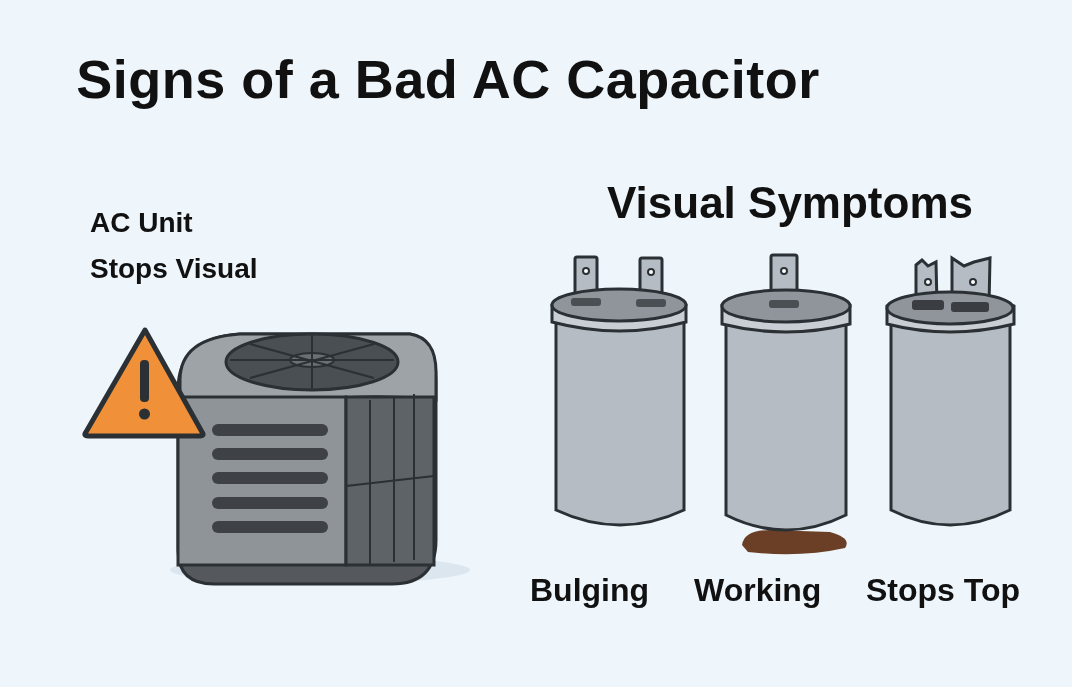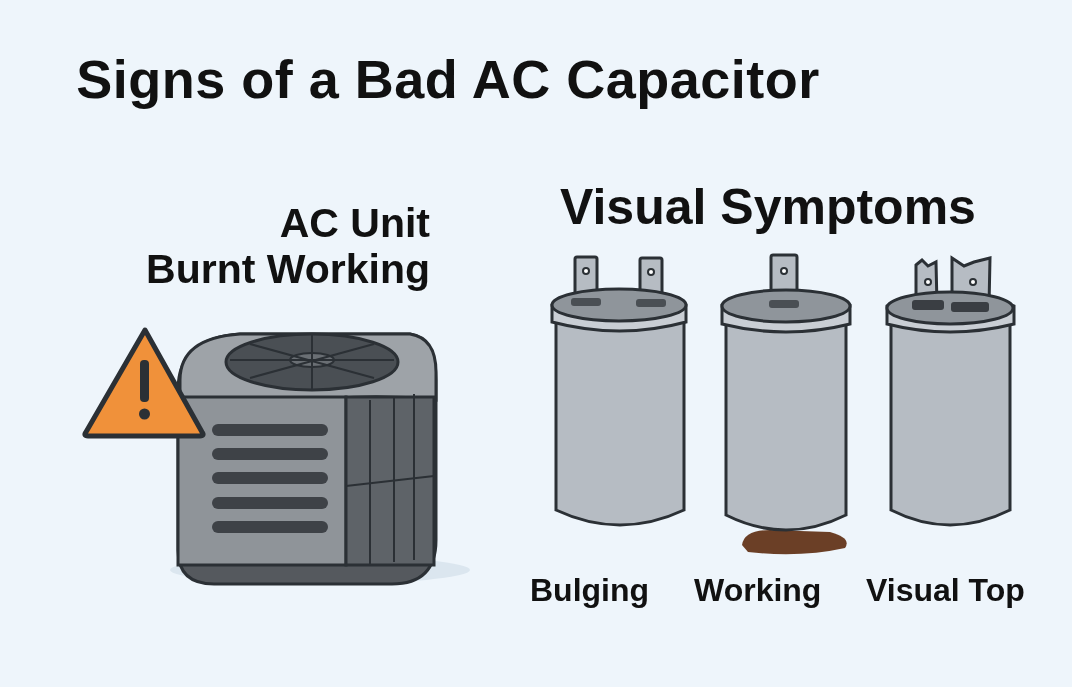--- a/index.html
+++ b/index.html
@@ -1,31 +1,31 @@
 <!DOCTYPE html>
 <html><head>
 <meta charset="utf-8">
 <style>
   html, body { margin:0; padding:0; }
   body { width:1072px; height:687px; background:#eef5fb; position:relative; overflow:hidden; font-family:"Liberation Sans", sans-serif; }
   .abs { position:absolute; }
   .title { left:0; width:896px; top:48px; text-align:center; font-size:54px; font-weight:bold; color:#111; letter-spacing:0.5px; }
-  .left-cap { left:90px; width:340px; top:200px; text-align:right; font-size:41px; font-weight:bold; color:#111; line-height:46px; }
-  .right-cap { left:560px; width:460px; top:178px; font-size:50px; font-weight:bold; color:#111; }
+  .left-cap { left:90px; width:340px; top:200px; text-align:left; font-size:28px; font-weight:bold; color:#111; line-height:46px; }
+  .right-cap { left:560px; width:460px; top:178px; text-align:center; font-size:44px; font-weight:bold; color:#111; }
   .lbl { top:572px; font-size:32px; font-weight:bold; color:#111; width:180px; }
   svg { position:absolute; left:0; top:0; }
 </style>
 </head>
 <body>
 
 <div class="abs title">Signs of a Bad AC Capacitor</div>
 
 <div class="abs left-cap">
   <div>AC Unit</div>
-  <div>Burnt Working</div>
+  <div>Stops Visual</div>
 </div>
 
 <div class="abs right-cap">Visual Symptoms</div>
 
 <svg width="1072" height="687">
 
   <g stroke="#2b3035" stroke-width="3">
     <ellipse cx="320" cy="570" rx="150" ry="14" fill="#dbe6ef" stroke="none"></ellipse>
     <path d="M178 390 Q178 338 240 334 L410 334 Q436 338 436 380 L436 540 Q436 584 392 584 L214 584 Q178 584 178 550 Z" fill="#55595e"></path>
     <path d="M180 380 Q180 338 240 334 L410 334 Q436 338 436 372 L436 400 Q360 392 290 404 L180 404 Z" fill="#9ea3a8"></path>
@@ -89,13 +89,13 @@
     <path d="M891 322 L891 510 Q950 540 1010 510 L1010 322 Z" fill="#b6bcc3"></path>
     <path d="M887 306 Q950 284 1014 306 L1014 324 Q950 340 887 324 Z" fill="#c9ced4"></path>
     <ellipse cx="950" cy="308" rx="63" ry="16" fill="#8f959b"></ellipse>
     <rect x="912" y="300" width="32" height="10" rx="3" fill="#3a3e43" stroke="none"></rect>
     <rect x="951" y="302" width="38" height="10" rx="3" fill="#3a3e43" stroke="none"></rect>
   </g>
 </svg>
 
 <div class="abs lbl" style="left:530px;">Bulging</div>
 <div class="abs lbl" style="left:694px;">Working</div>
-<div class="abs lbl" style="left:866px; width:180px;">Visual Top</div>
+<div class="abs lbl" style="left:866px; width:180px;">Stops Top</div>
 
 </body></html>

